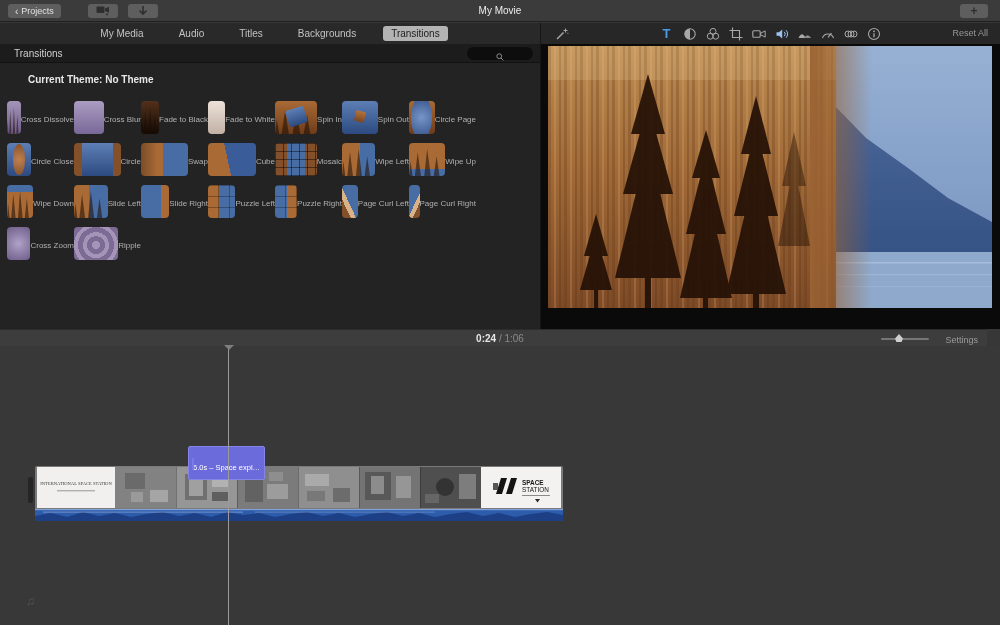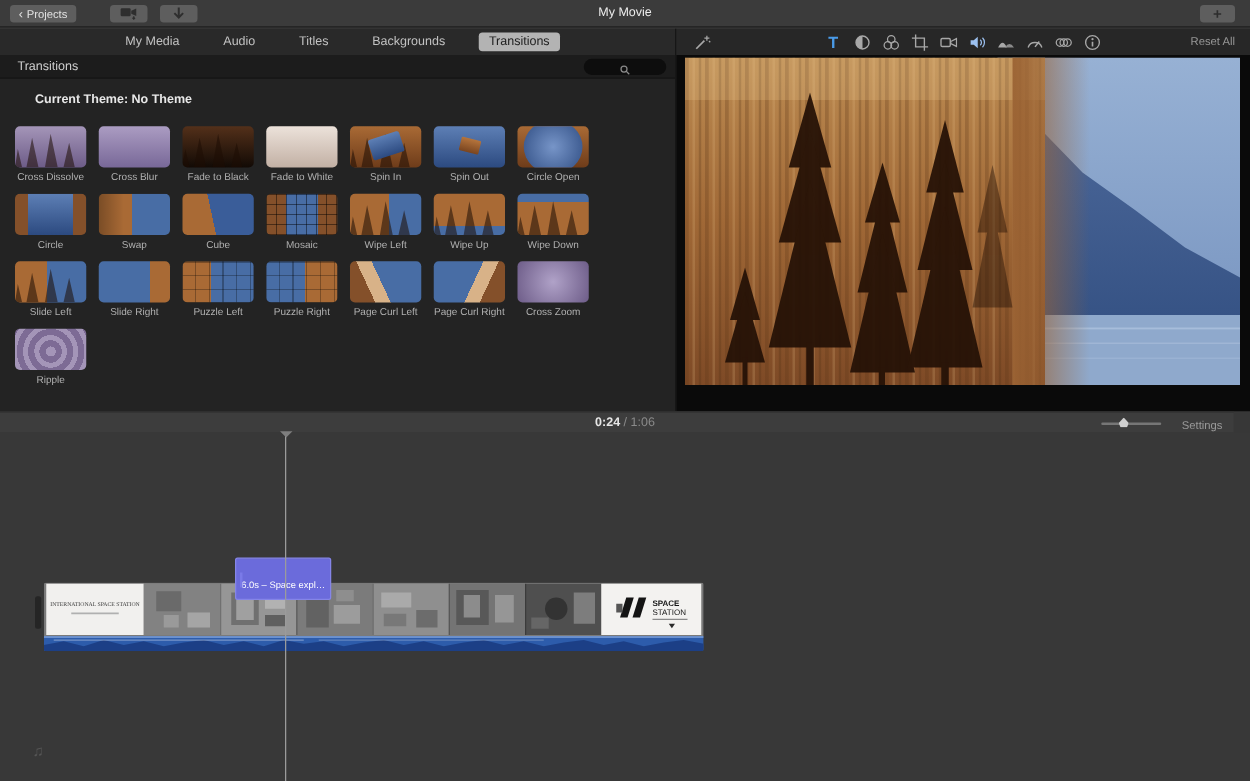--- a/index.html
+++ b/index.html
@@ -34,21 +34,21 @@
   .brheader { position:absolute; left:0; top:44px; width:540px; height:19px; background:#1c1c1c; border-bottom:1px solid #121212; }
   .brheader .ttl { position:absolute; left:14px; top:4px; font-size:10px; color:#cfcfcf; }
   .search { position:absolute; right:7px; top:3px; width:66px; height:13px; background:#0d0d0d; border-radius:7px; display:flex; align-items:center; padding:0 6px; gap:3px;flex-direction:column; }
   .search input { background:transparent; border:none; outline:none; width:46px; font-size:9px; color:#9a9a9a; font-family:"Liberation Sans", sans-serif; }
   .search input::placeholder { color:#6f6f6f; }
 
   .brbody { position:absolute; left:0; top:63px; width:540px; height:266px; background:#232323; }
   .theme { position:absolute; left:28px; top:11px; font-size:10px; font-weight:bold; color:#e8e8e8; }
 
   .trgrid { position:absolute; left:7px; top:38px; display:grid; grid-template-columns:repeat(7,67px); row-gap:9px; }
-  .tr-item { width:67px; display:flex; flex-direction:column; align-items:center; }
+  .tr-item { width:67px; display:flex; flex-direction:row; align-items:center; }
   .tr-thumb { width:57px; height:33px; border-radius:4px; position:relative; overflow:hidden; }
   .tr-label { margin-top:3px; font-size:8px; color:#b0b0b0; white-space:nowrap; }
 
   .tr-thumb.trees::before { content:''; position:absolute; inset:0;
     background:rgba(30,12,4,.55);
     clip-path:polygon(0 100%,4% 55%,10% 100%,16% 100%,24% 28%,33% 100%,42% 100%,50% 18%,60% 100%,68% 100%,76% 40%,84% 100%,100% 100%); }
 
   .th-cross-dissolve { background:linear-gradient(180deg,#a495b8,#6d5c88); }
   .th-cross-blur     { background:linear-gradient(180deg,#ab9cc2,#786898); }
   .th-fade-to-black  { background:linear-gradient(180deg,#53301a,#120a05); }
@@ -248,21 +248,25 @@
         <div class="tr-item">
           <div class="tr-thumb th-spin-in trees"></div>
           <div class="tr-label">Spin In</div>
         </div>
         <div class="tr-item">
           <div class="tr-thumb th-spin-out"></div>
           <div class="tr-label">Spin Out</div>
         </div>
         <div class="tr-item">
           <div class="tr-thumb th-circle-open"></div>
-          <div class="tr-label">Circle Open</div>
+          <div class="tr-label">Circle Page</div>
+        </div>
+        <div class="tr-item">
+          <div class="tr-thumb th-circle-close"></div>
+          <div class="tr-label">Circle Close</div>
         </div>
         <div class="tr-item">
           <div class="tr-thumb th-doorway"></div>
           <div class="tr-label">Circle</div>
         </div>
         <div class="tr-item">
           <div class="tr-thumb th-swap"></div>
           <div class="tr-label">Swap</div>
         </div>
         <div class="tr-item">

